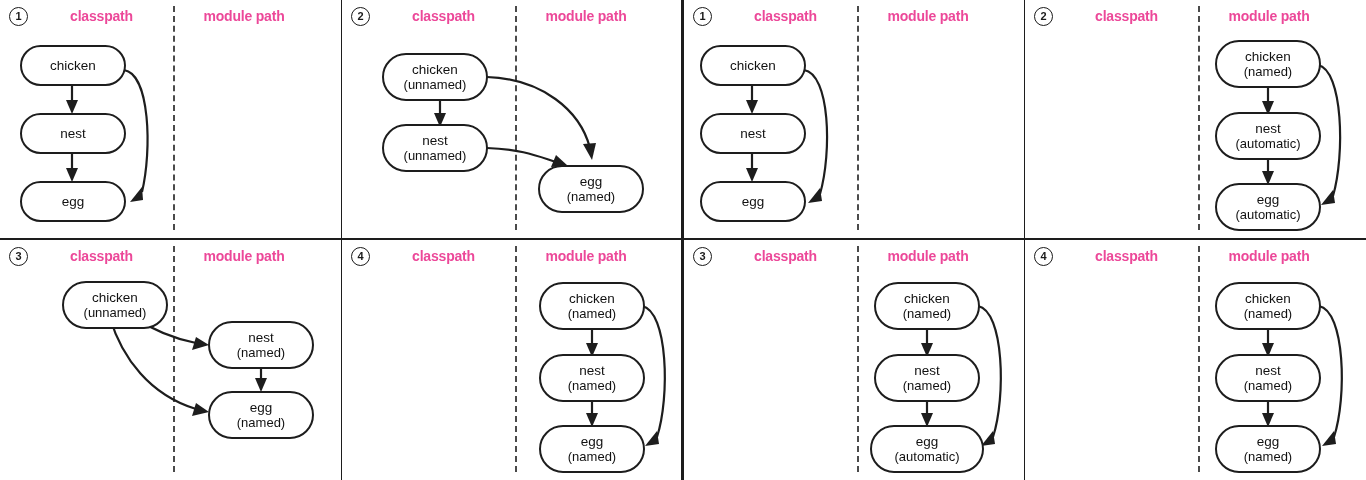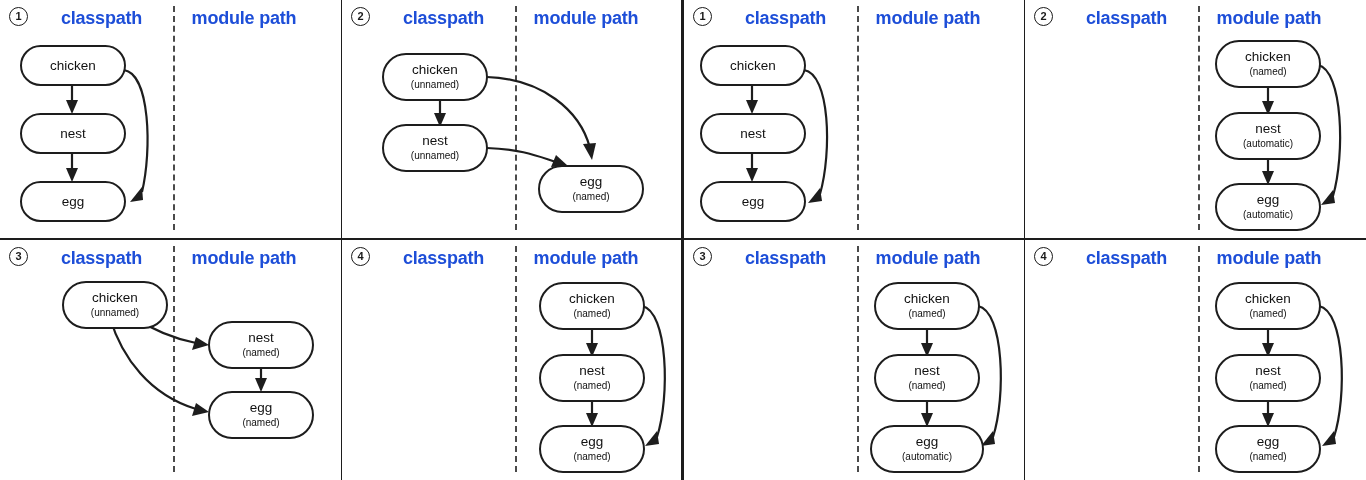--- a/index.html
+++ b/index.html
@@ -41,26 +41,26 @@
     border-radius: 50%;
     font-size: 11px;
     font-weight: 700;
     line-height: 16px;
     text-align: center;
     font-family: "Liberation Sans", sans-serif;
   }
   .col-head {
     position: absolute;
     top: 8px;
-    font-size: 18px;
+    font-size: 14px;
     font-weight: 700;
     letter-spacing: -0.2px;
     text-align: center;
     font-family: "Liberation Sans", sans-serif;
-    color: #1d4ed8;
+    color: #ec4899;
     white-space: nowrap;
   }
   .col-head.cp { left: 34px;  width: 135px; }
   .col-head.mp { left: 164px; width: 160px; }
 
   .divider {
     position: absolute;
     left: 173px;
     top: 6px;
     bottom: 8px;
@@ -83,21 +83,21 @@
     flex-direction: column;
     align-items: center;
     justify-content: center;
     font-size: 13.5px;
     line-height: 15px;
     color: #111111;
     font-family: "Liberation Sans", sans-serif;
     text-align: center;
     white-space: nowrap;
   }
-  .node .sub { font-size: 10px; }
+  .node .sub { font-size: 13px; }
   .arrow-path {
     fill: none;
     stroke: #1d1d1d;
     stroke-width: 2.2;
   }
   .arrow-head { fill: #1d1d1d; }
 </style>
 </head>
 <body>
 

